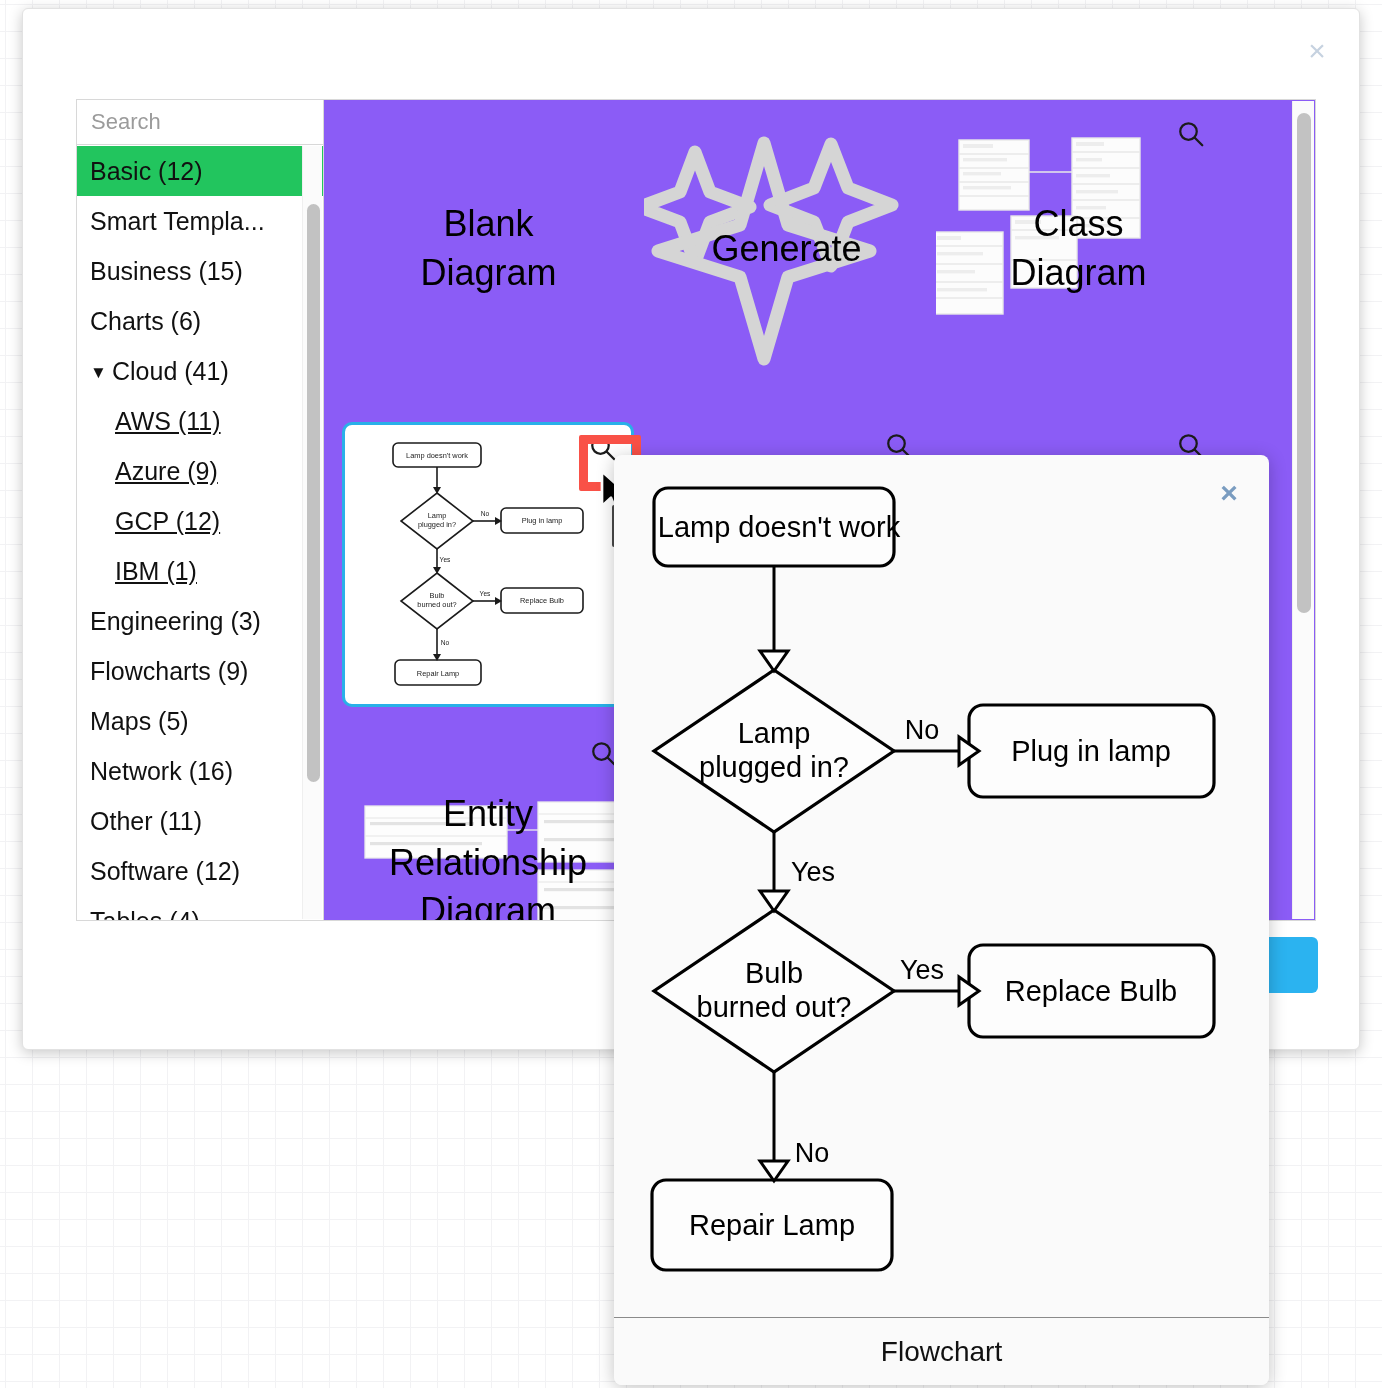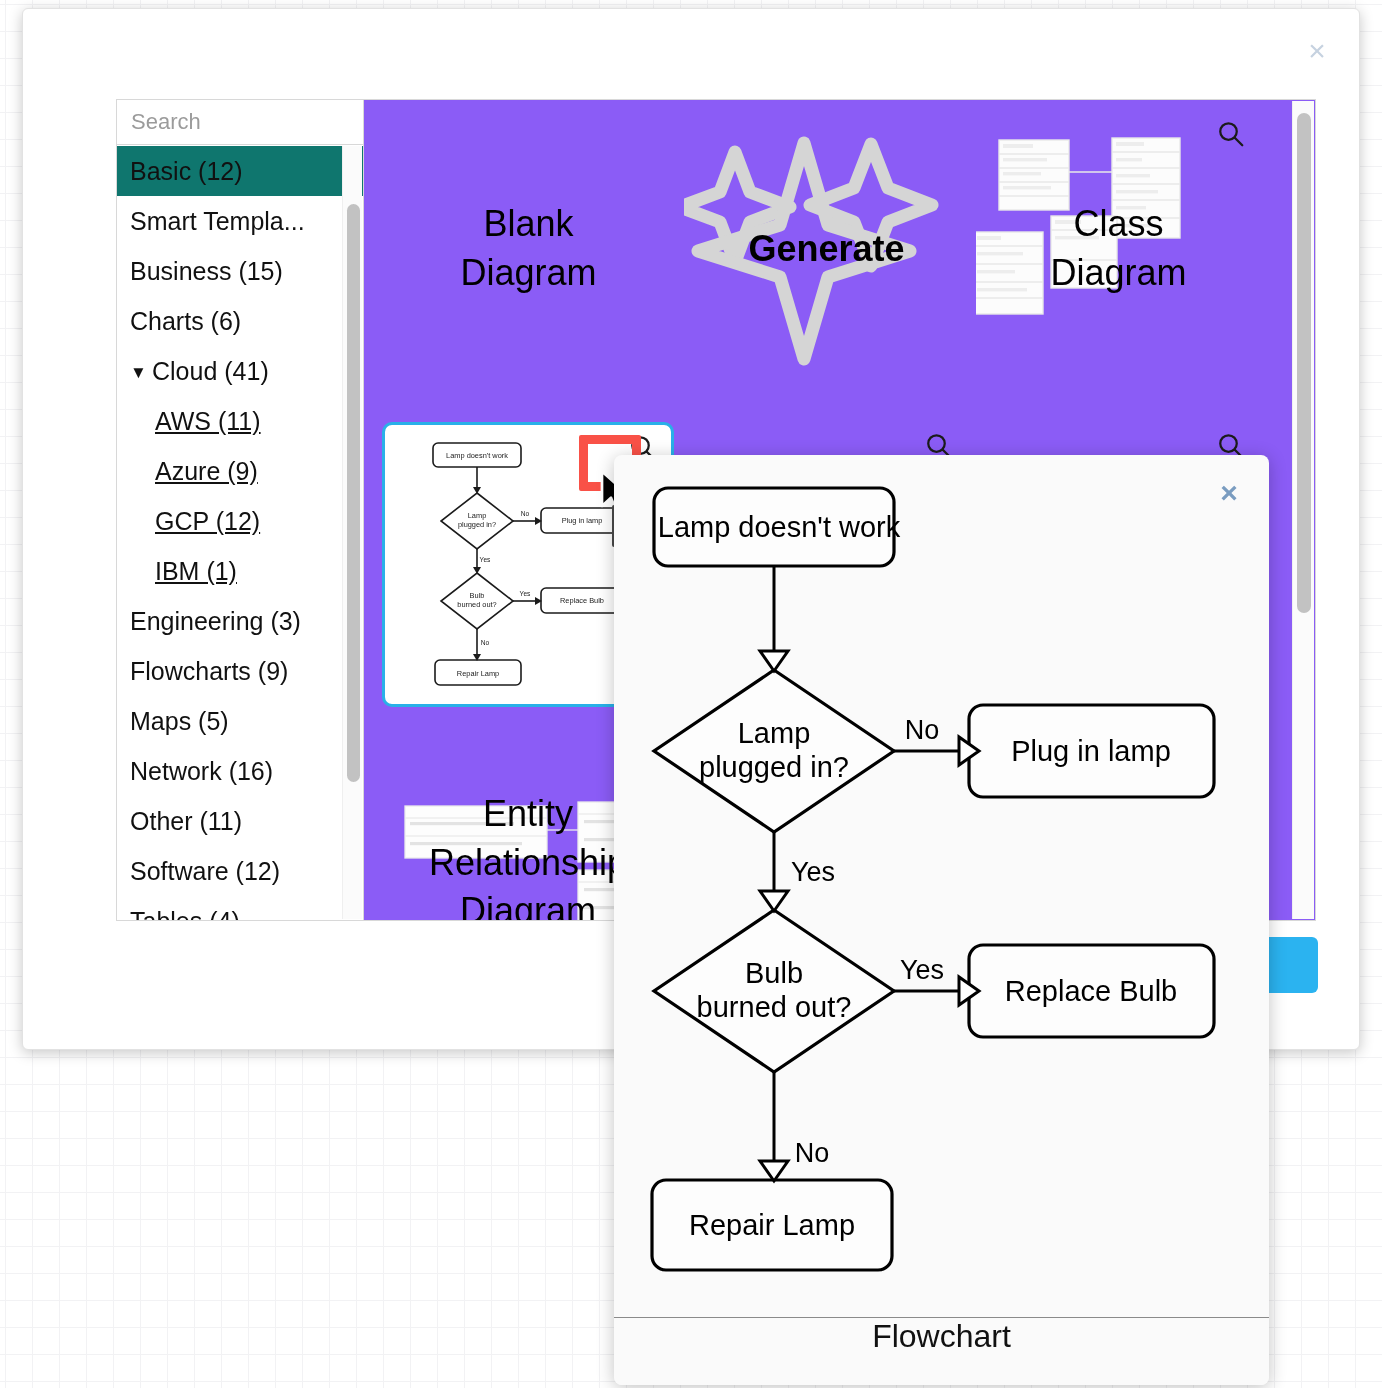--- a/index.html
+++ b/index.html
@@ -42,39 +42,39 @@
   
   #dialog-body{
     position:absolute; left:53px; top:90px; width:1240px; height:822px;
     display:flex;
   }
 
   
   #sidebar{
     width:248px; height:822px;
     border:1px solid #d8d8d8; background:#ffffff;
-    position:relative; overflow:hidden;margin-left:40px;
+    position:relative; overflow:hidden;
   }
   #search-row{
     height:45px; border-bottom:1px solid #d8d8d8;
     display:flex; align-items:center; padding:0 10px 0 12px;
     background:#fff;
   }
   #search-input{
     flex:1; border:0; outline:0; font-size:22px; color:#333;
     font-family:"Liberation Sans", sans-serif; background:transparent;
   }
   #search-input::placeholder{ color:#9b9b9b; }
 
   #cat-list{ position:absolute; left:0; top:46px; right:0; bottom:0; overflow:hidden; }
   .cat-item{
     height:50px; line-height:50px; padding-left:13px;
     font-size:25px; color:#111; white-space:nowrap; cursor:pointer;
   }
-  .cat-item.selected{ background:#0f766e; }
+  .cat-item.selected{ background:#22c55e; }
   .cat-item.sub{ padding-left:38px;text-decoration:underline; }
   .cat-caret{ display:inline-block; width:22px; font-size:17px; vertical-align:2px; }
 
   #sidebar-scrollbar{
     position:absolute; right:1px; top:46px; width:20px; bottom:1px;
     background:#fbfbfb; border-left:1px solid #efefef;
   }
   #sidebar-thumb{
     position:absolute; left:4px; top:58px; width:13px; height:578px;
     background:#c2c2c2; border-radius:7px;
@@ -145,22 +145,22 @@
     z-index:40; overflow:hidden;
   }
   #preview-close{
     position:absolute; right:22px; top:20px; width:36px; height:36px;
     line-height:36px; text-align:center; color:#7a9cc0; font-size:30px;
     font-weight:600; cursor:pointer; z-index:3; user-select:none;
   }
   #preview-canvas{ position:absolute; left:0; top:0; width:655px; height:862px; }
   #preview-footer{
     position:absolute; left:0; right:0; bottom:0; height:68px;
-    border-top:1px solid #8a8a8a; display:flex; align-items:flex-start;
-    justify-content:center; font-size:32px; color:#111; background:#fafafa;
+    border-top:1px solid #8a8a8a; display:flex; align-items:center;
+    justify-content:center; font-size:28px; color:#111; background:#fafafa;
   }
 </style>
 </head>
 <body>
 
 <div id="canvas-bg"></div>
 
 <div id="template-dialog">
 
   <div id="dialog-close">×</div>
@@ -200,21 +200,21 @@
 
     <div id="tpl-pane">
 
       <div class="tile" id="tile-blank" style="left:22px; top:10px;">
         <div class="tile-label">
             <div>Blank</div>
             <div>Diagram</div>
           </div>
       </div>
 
-      <div class="tile" id="tile-generate" style="left:320px; top:10px;font-weight:bold;">
+      <div class="tile" id="tile-generate" style="left:320px; top:10px;">
         <div class="tile-thumb">
           <svg width="285" height="278" viewBox="0 0 285 278">
             <g fill="none" stroke="#d5d5d5" stroke-width="13" stroke-linejoin="round">
               <path d="M57 32 L72 72 L112 87 L72 102 L57 142 L42 102 L2 87 L42 72 Z" transform="translate(-6,10)"></path>
               <path d="M193 26 L210 70 L254 87 L210 104 L193 148 L176 104 L132 87 L176 70 Z" transform="translate(-6,8)"></path>
               <path d="M98 38 L122 120 L204 146 L122 172 L98 254 L74 172 L-8 146 L74 120 Z" transform="translate(22,-5)"></path>
             </g>
           </svg>
         </div>
         <div class="tile-label">Generate</div>

